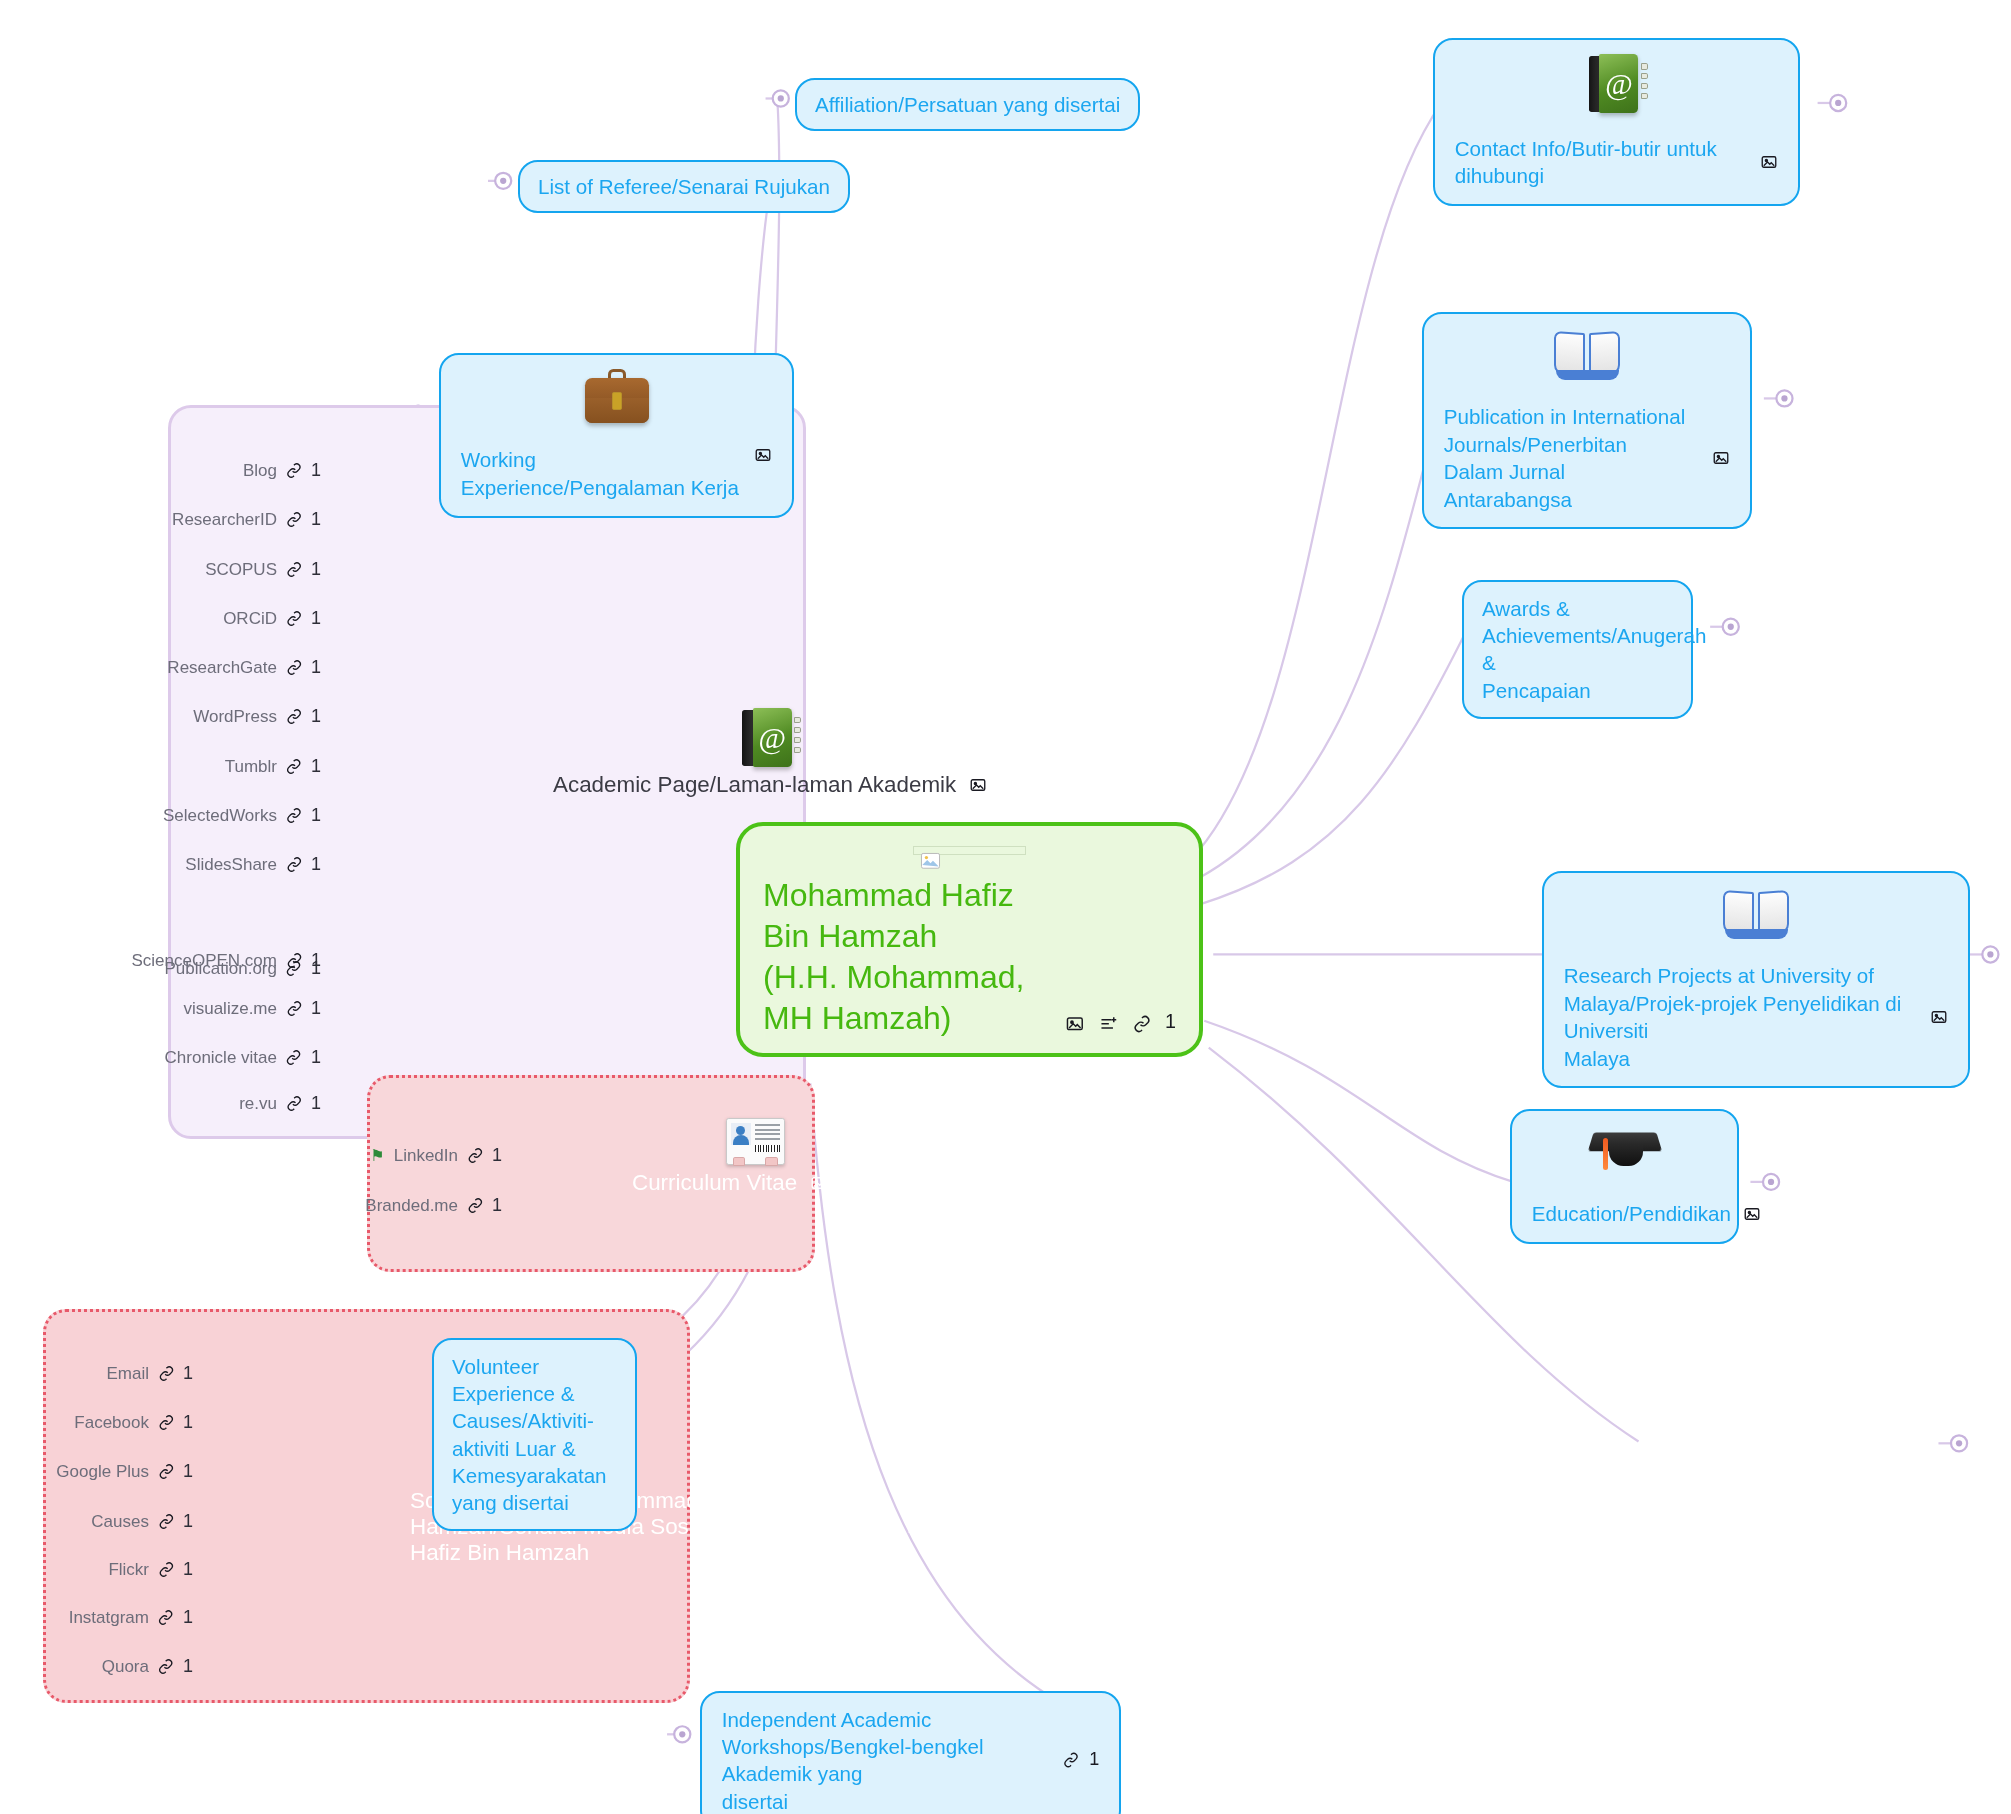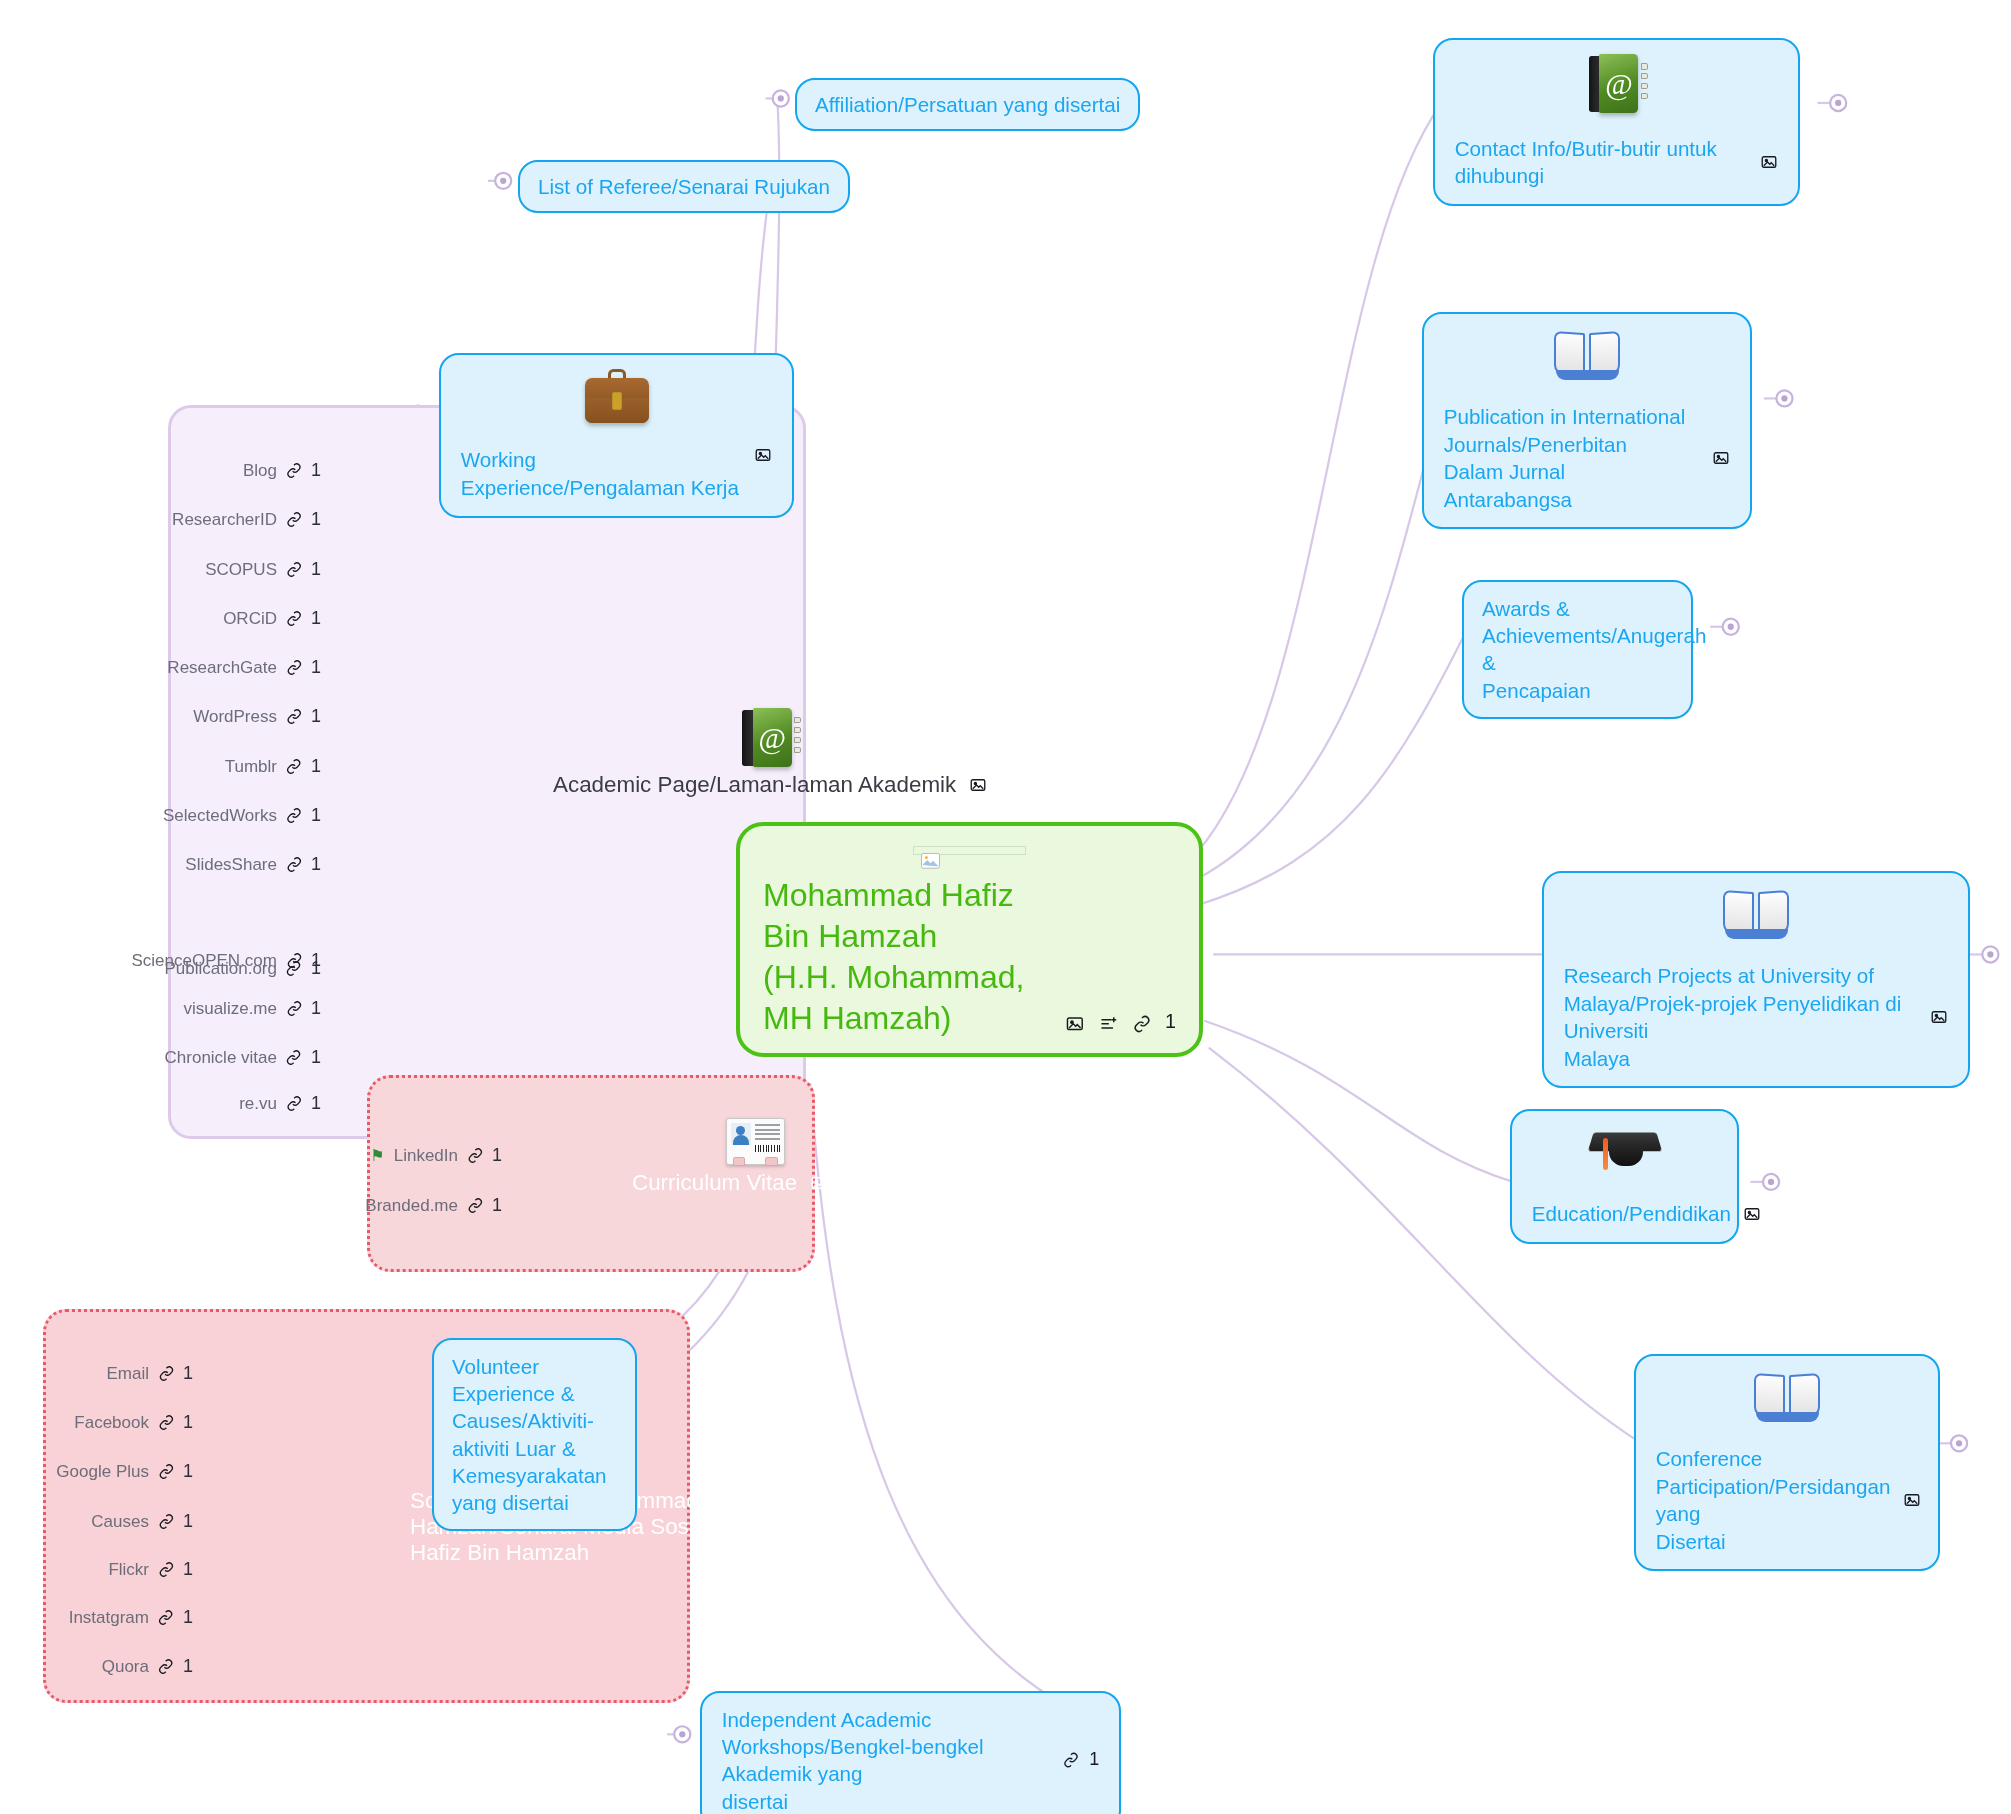--- a/index.html
+++ b/index.html
@@ -726,39 +726,20 @@
       <span class="mini">
           <svg width="18" height="18" viewBox="0 0 24 24" fill="none" stroke="#1a1a22" stroke-width="1.8">
             <rect x="3" y="5" width="18" height="14" rx="2"></rect>
             <circle cx="8.5" cy="10" r="1.4" fill="#1a1a22"></circle>
             <path d="M5 17l5-5 3 3 2-2 4 4"></path>
           </svg>
         </span>
     </div>
   </div>
 
-  <div class="node-blue" style="left:1634px; top:1354px; width:306px; flex-direction:column; align-items:flex-start; padding:14.3px 19.7px;">
-    <div class="icon-openbook" style="align-self:center;">
-      <div class="bl"></div>
-        <div class="br"></div>
-        <div class="base"></div>
-    </div>
-    <div style="display:flex; align-items:center; gap:12.5px; margin-top:12.5px;">
-      <span class="lbl">Conference
-Participation/Persidangan yang
-Disertai</span>
-      <span class="mini">
-          <svg width="18" height="18" viewBox="0 0 24 24" fill="none" stroke="#1a1a22" stroke-width="1.8">
-            <rect x="3" y="5" width="18" height="14" rx="2"></rect>
-            <circle cx="8.5" cy="10" r="1.4" fill="#1a1a22"></circle>
-            <path d="M5 17l5-5 3 3 2-2 4 4"></path>
-          </svg>
-        </span>
-    </div>
-  </div>
 
   <div class="node-blue" style="left:439px; top:353px; width:355px; flex-direction:column; align-items:flex-start; padding:14.3px 19.7px;">
     <div class="icon-briefcase" style="align-self:center;">
       <div class="handle"></div>
         <div class="body"></div>
         <div class="flap"></div>
         <div class="buckle"></div>
     </div>
     <div style="display:flex; align-items:flex-start; gap:12.5px; margin-top:12.5px;">
       <span class="lbl">Working Experience/Pengalaman Kerja</span>

